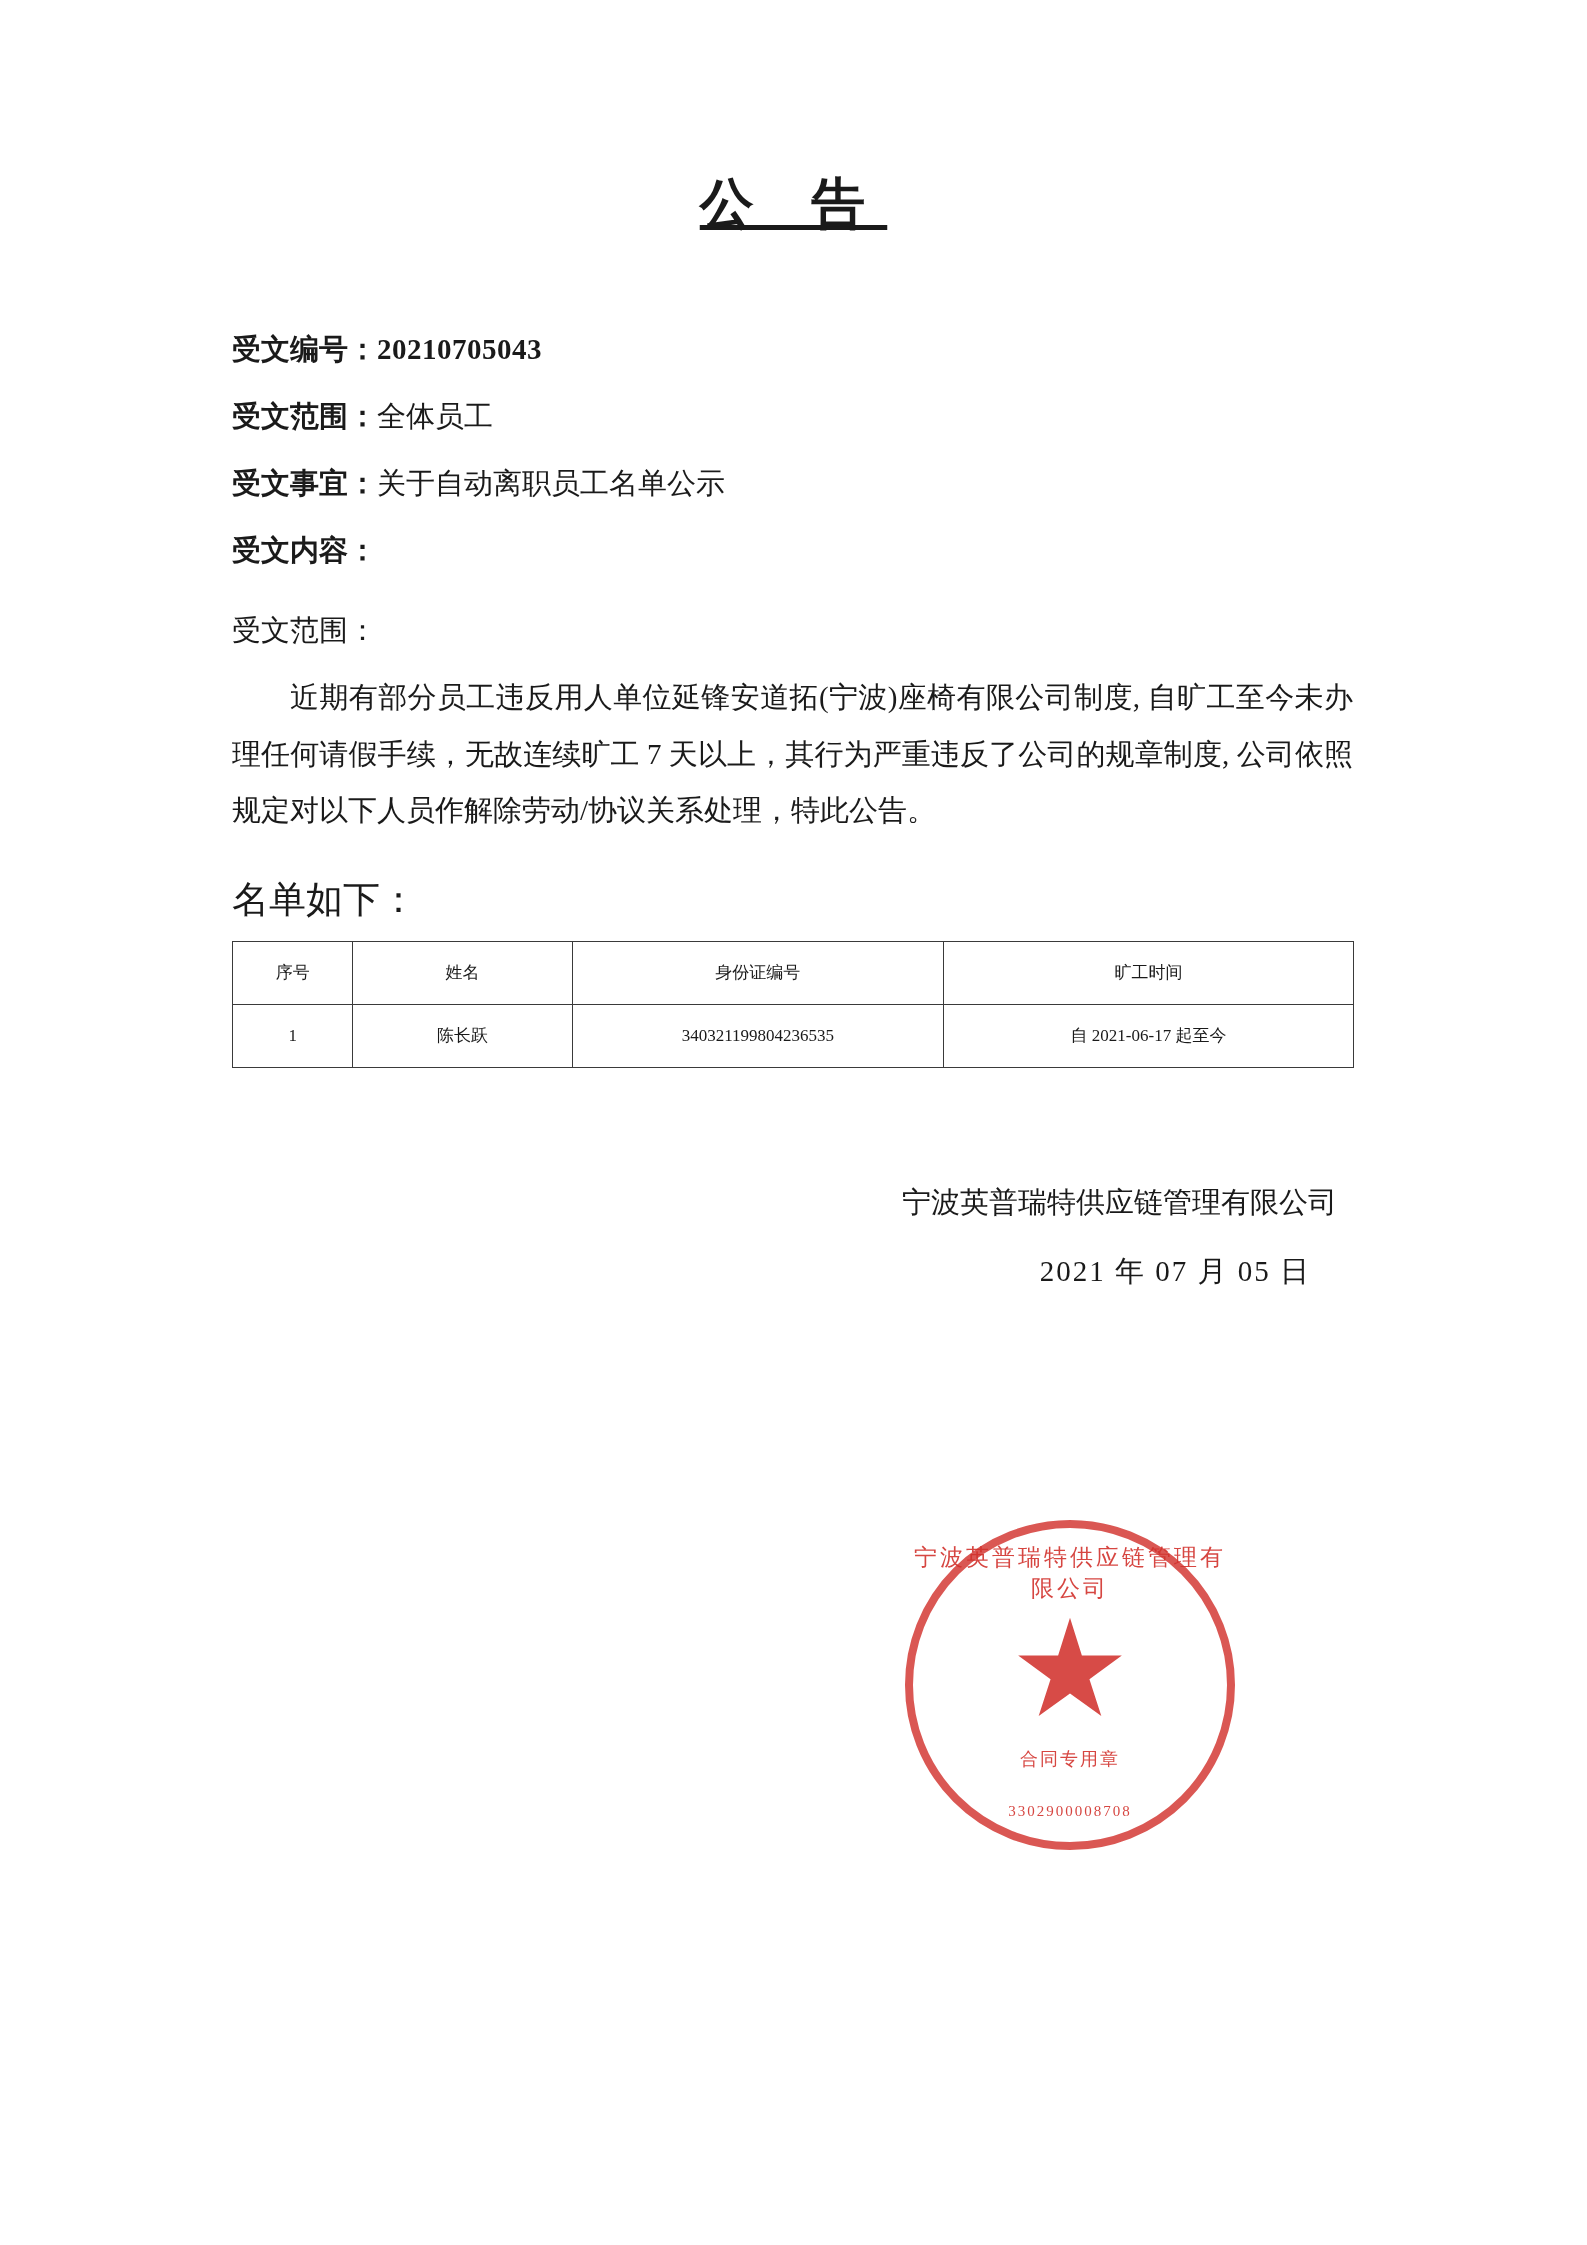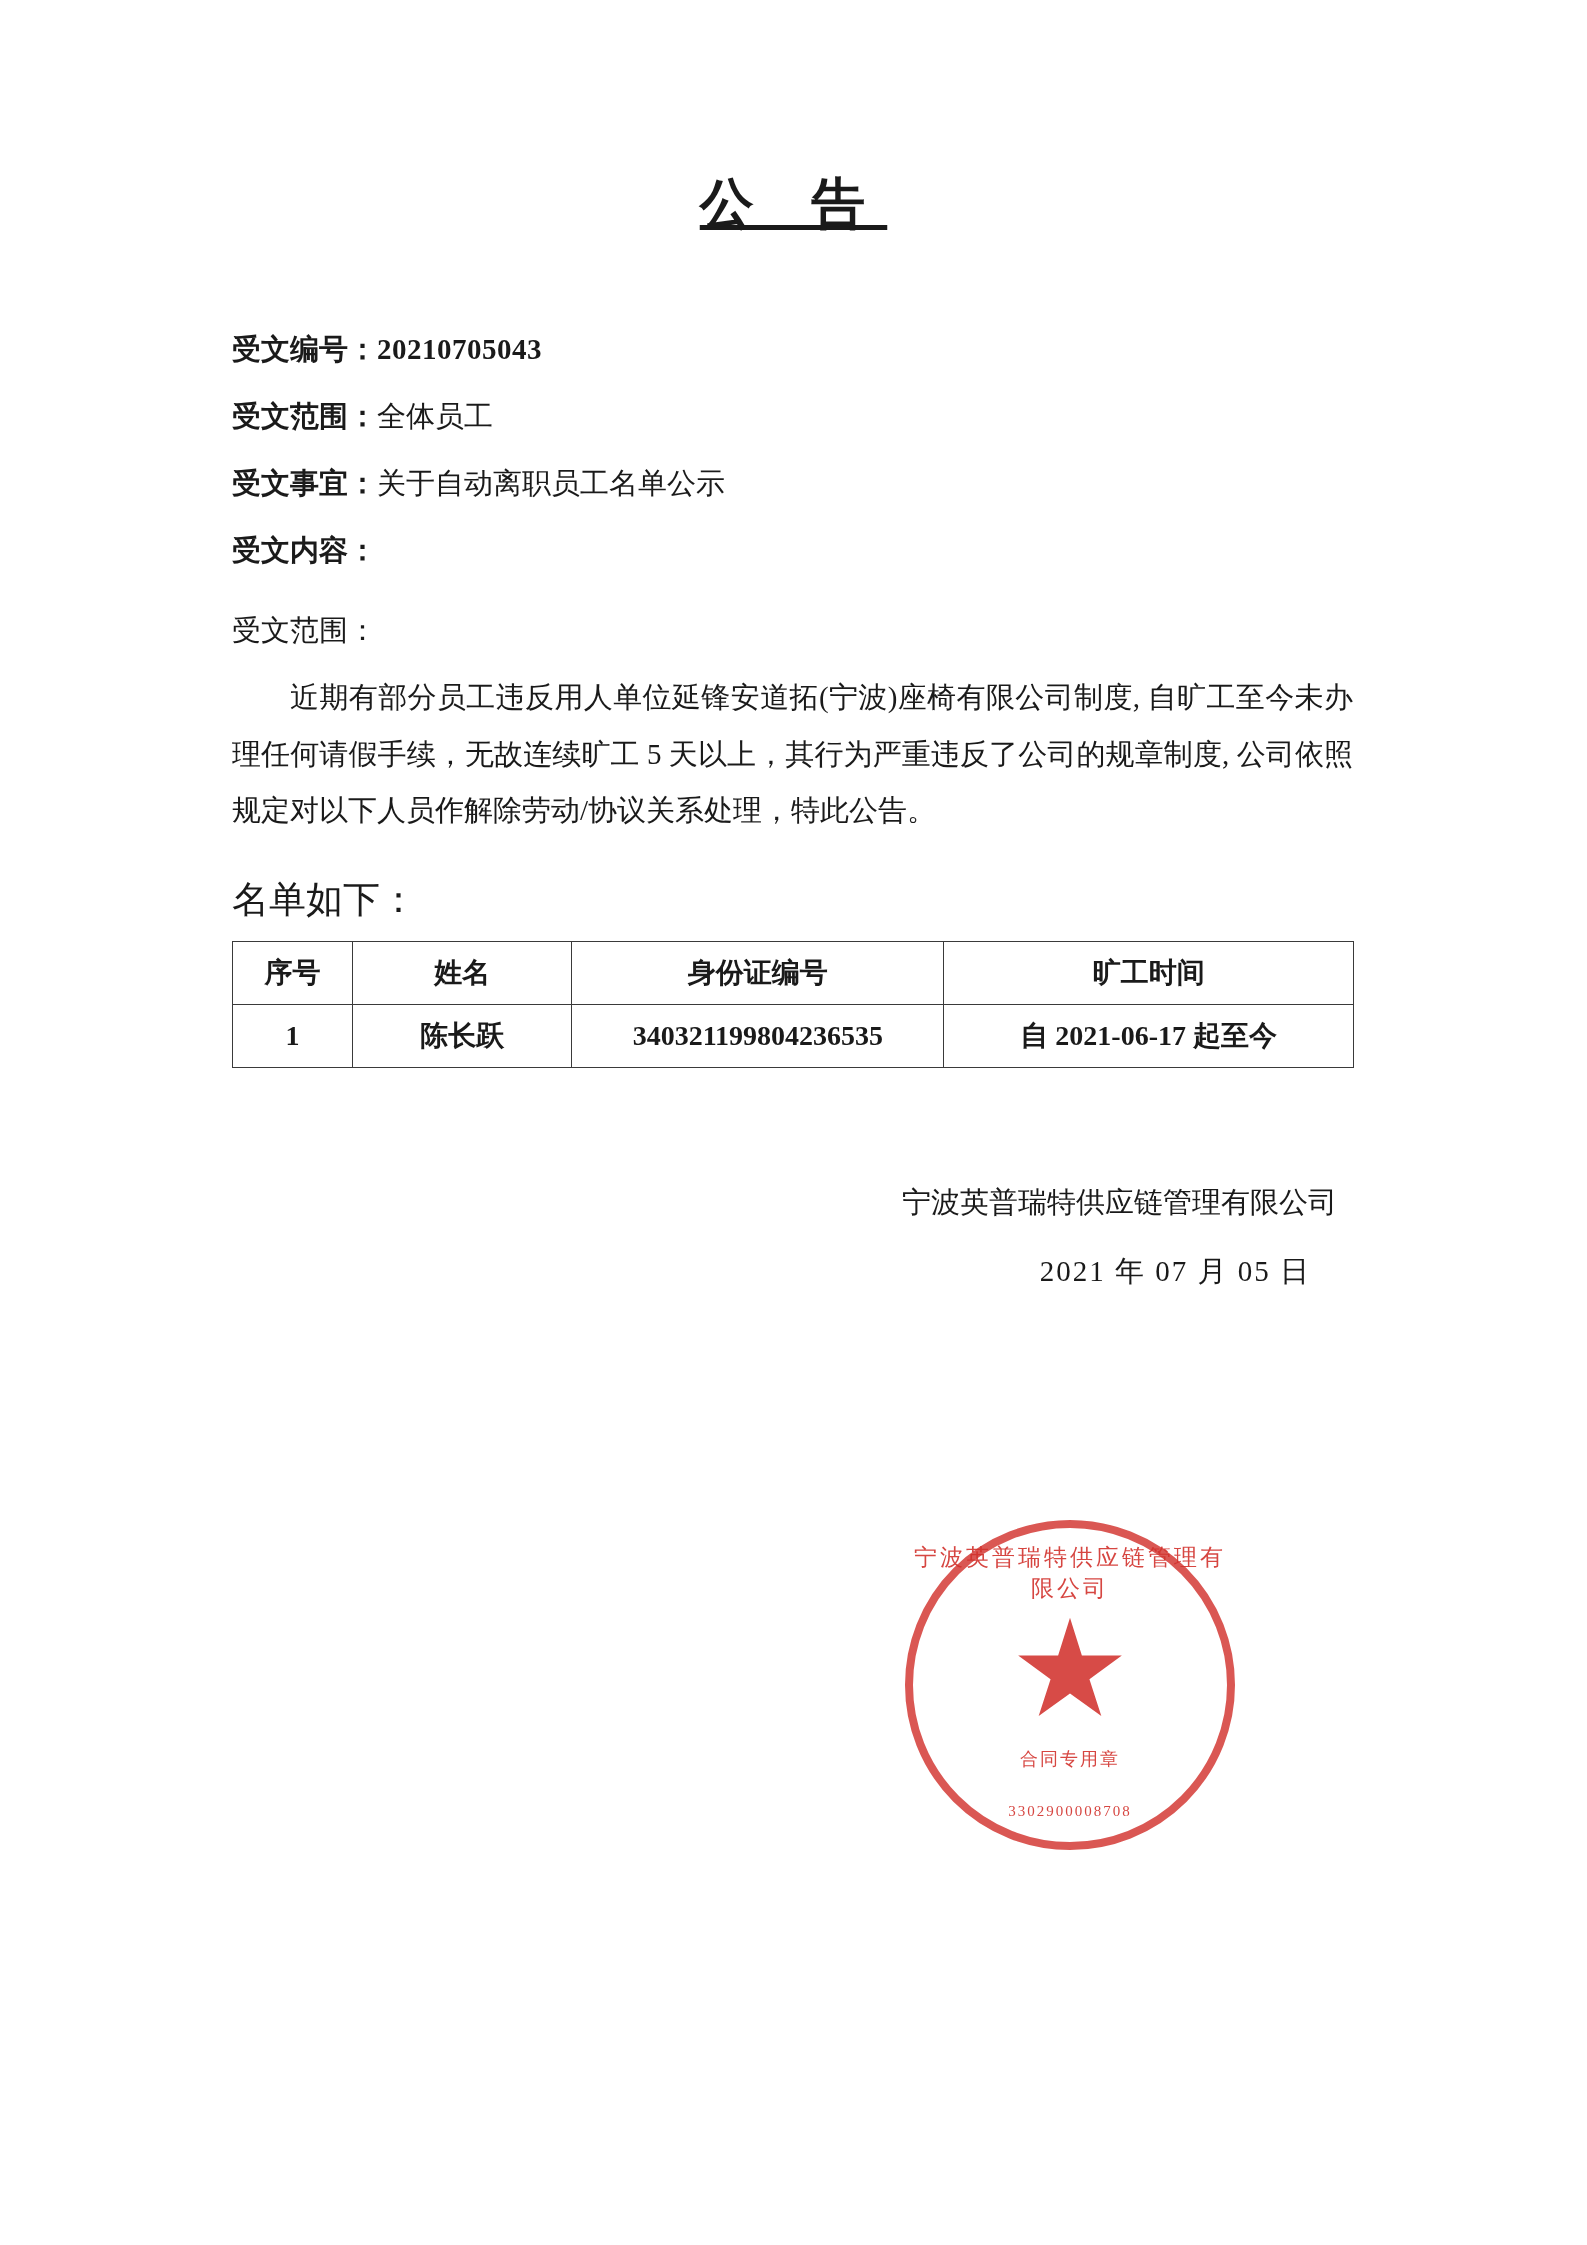--- a/index.html
+++ b/index.html
@@ -73,22 +73,22 @@
   }
   table.name-table {
     border-collapse: collapse;
     width: 1122px;
     margin-top: 6px;
   }
   table.name-table th,
   table.name-table td {
     border: 1px solid #3a3a3a;
     text-align: center;
-    font-size: 28px;
-    font-weight: bold;
+    font-size: 17px;
+    font-weight: normal;
     height: 62px;
     padding: 0 6px;
   }
   table.name-table th.col-index, table.name-table td.col-index { width: 108px; }
   table.name-table th.col-name,  table.name-table td.col-name  { width: 208px; }
   table.name-table th.col-id,    table.name-table td.col-id    { width: 360px; }
   table.name-table th.col-date,  table.name-table td.col-date  { width: 400px; }
 
   .signature-block {
     margin-top: 120px;
@@ -182,21 +182,21 @@
     <div class="meta-row">
       <span class="meta-label">受文事宜：</span><span class="meta-value">关于自动离职员工名单公示</span>
     </div>
     <div class="meta-row">
       <span class="meta-label">受文内容：</span><span class="meta-value"></span>
     </div>
   </div>
 
   <div class="salutation">受文范围：</div>
 
-  <p class="body-para">近期有部分员工违反用人单位延锋安道拓(宁波)座椅有限公司制度, 自旷工至今未办理任何请假手续，无故连续旷工 5 天以上，其行为严重违反了公司的规章制度, 公司依照规定对以下人员作解除劳动/协议关系处理，特此公告。</p>
+  <p class="body-para">近期有部分员工违反用人单位延锋安道拓(宁波)座椅有限公司制度, 自旷工至今未办理任何请假手续，无故连续旷工 7 天以上，其行为严重违反了公司的规章制度, 公司依照规定对以下人员作解除劳动/协议关系处理，特此公告。</p>
 
   <div class="list-label">名单如下：</div>
 
   <table class="name-table">
     <thead>
       <tr>
         <th class="col-index">序号</th>
         <th class="col-name">姓名</th>
         <th class="col-id">身份证编号</th>
         <th class="col-date">旷工时间</th>

